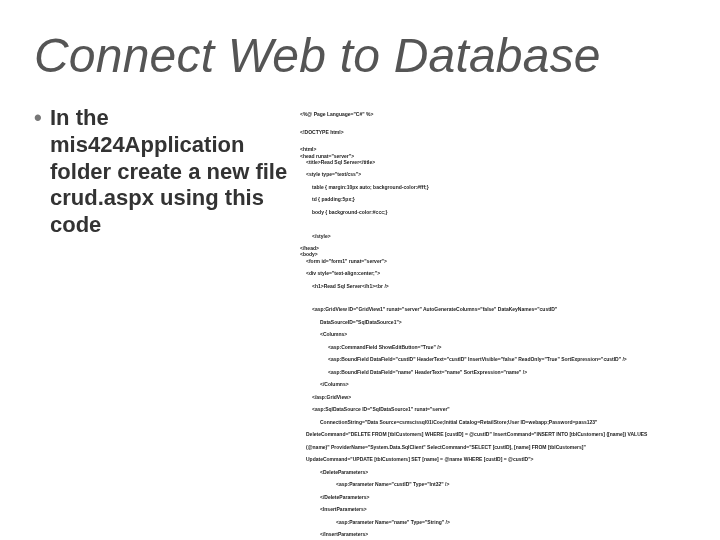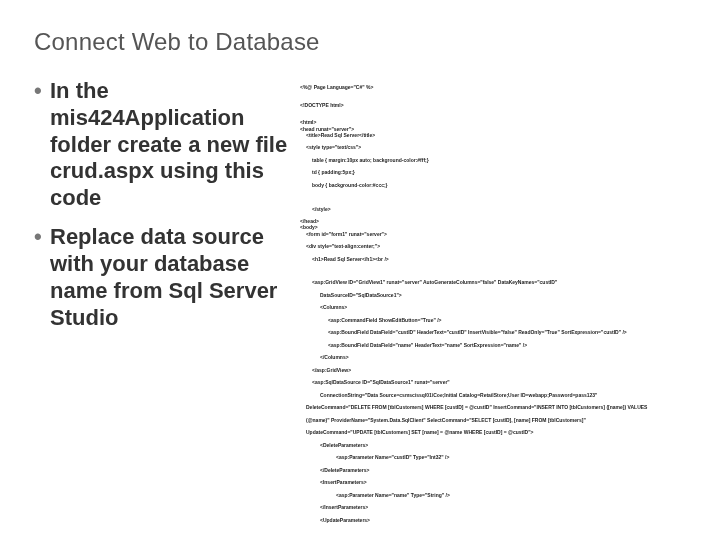--- a/index.html
+++ b/index.html
@@ -12,25 +12,26 @@
     overflow: hidden;
   }
   .slide {
     position: relative;
     width: 720px;
     height: 540px;
     box-sizing: border-box;
     padding: 28px 34px 0 34px;
   }
   .title {
-    font-size: 24px;
+    font-size: 48px;
     font-weight: 400;
     color: #555;
     margin: 0 0 22px 0;
     letter-spacing: 0.2px;
+    font-style: italic;
   }
   .cols {
     display: flex;
     flex-direction: row;
     align-items: flex-start;
   }
   .left {
     width: 260px;
     flex: 0 0 260px;
     font-weight: bold;
@@ -80,21 +81,20 @@
 <body>
 
 <div class="slide">
   <h1 class="title">Connect Web to Database</h1>
 
   <div class="cols">
 
     <div class="left">
       <ul class="bullets">
         <li>In the mis424Application folder create a new file crud.aspx using this code</li>
-        <li>Replace data source with your database name from Sql Server Studio</li>
       </ul>
     </div>
 
     <div class="right">
       <div class="code">
 <span class="bold">&lt;%@ Page Language="C#" %&gt;</span>
 <span class="gap"></span>
 <span class="bold">&lt;!DOCTYPE html&gt;</span>
 <span class="gap"></span>
 <span class="bold">&lt;html&gt;</span>

